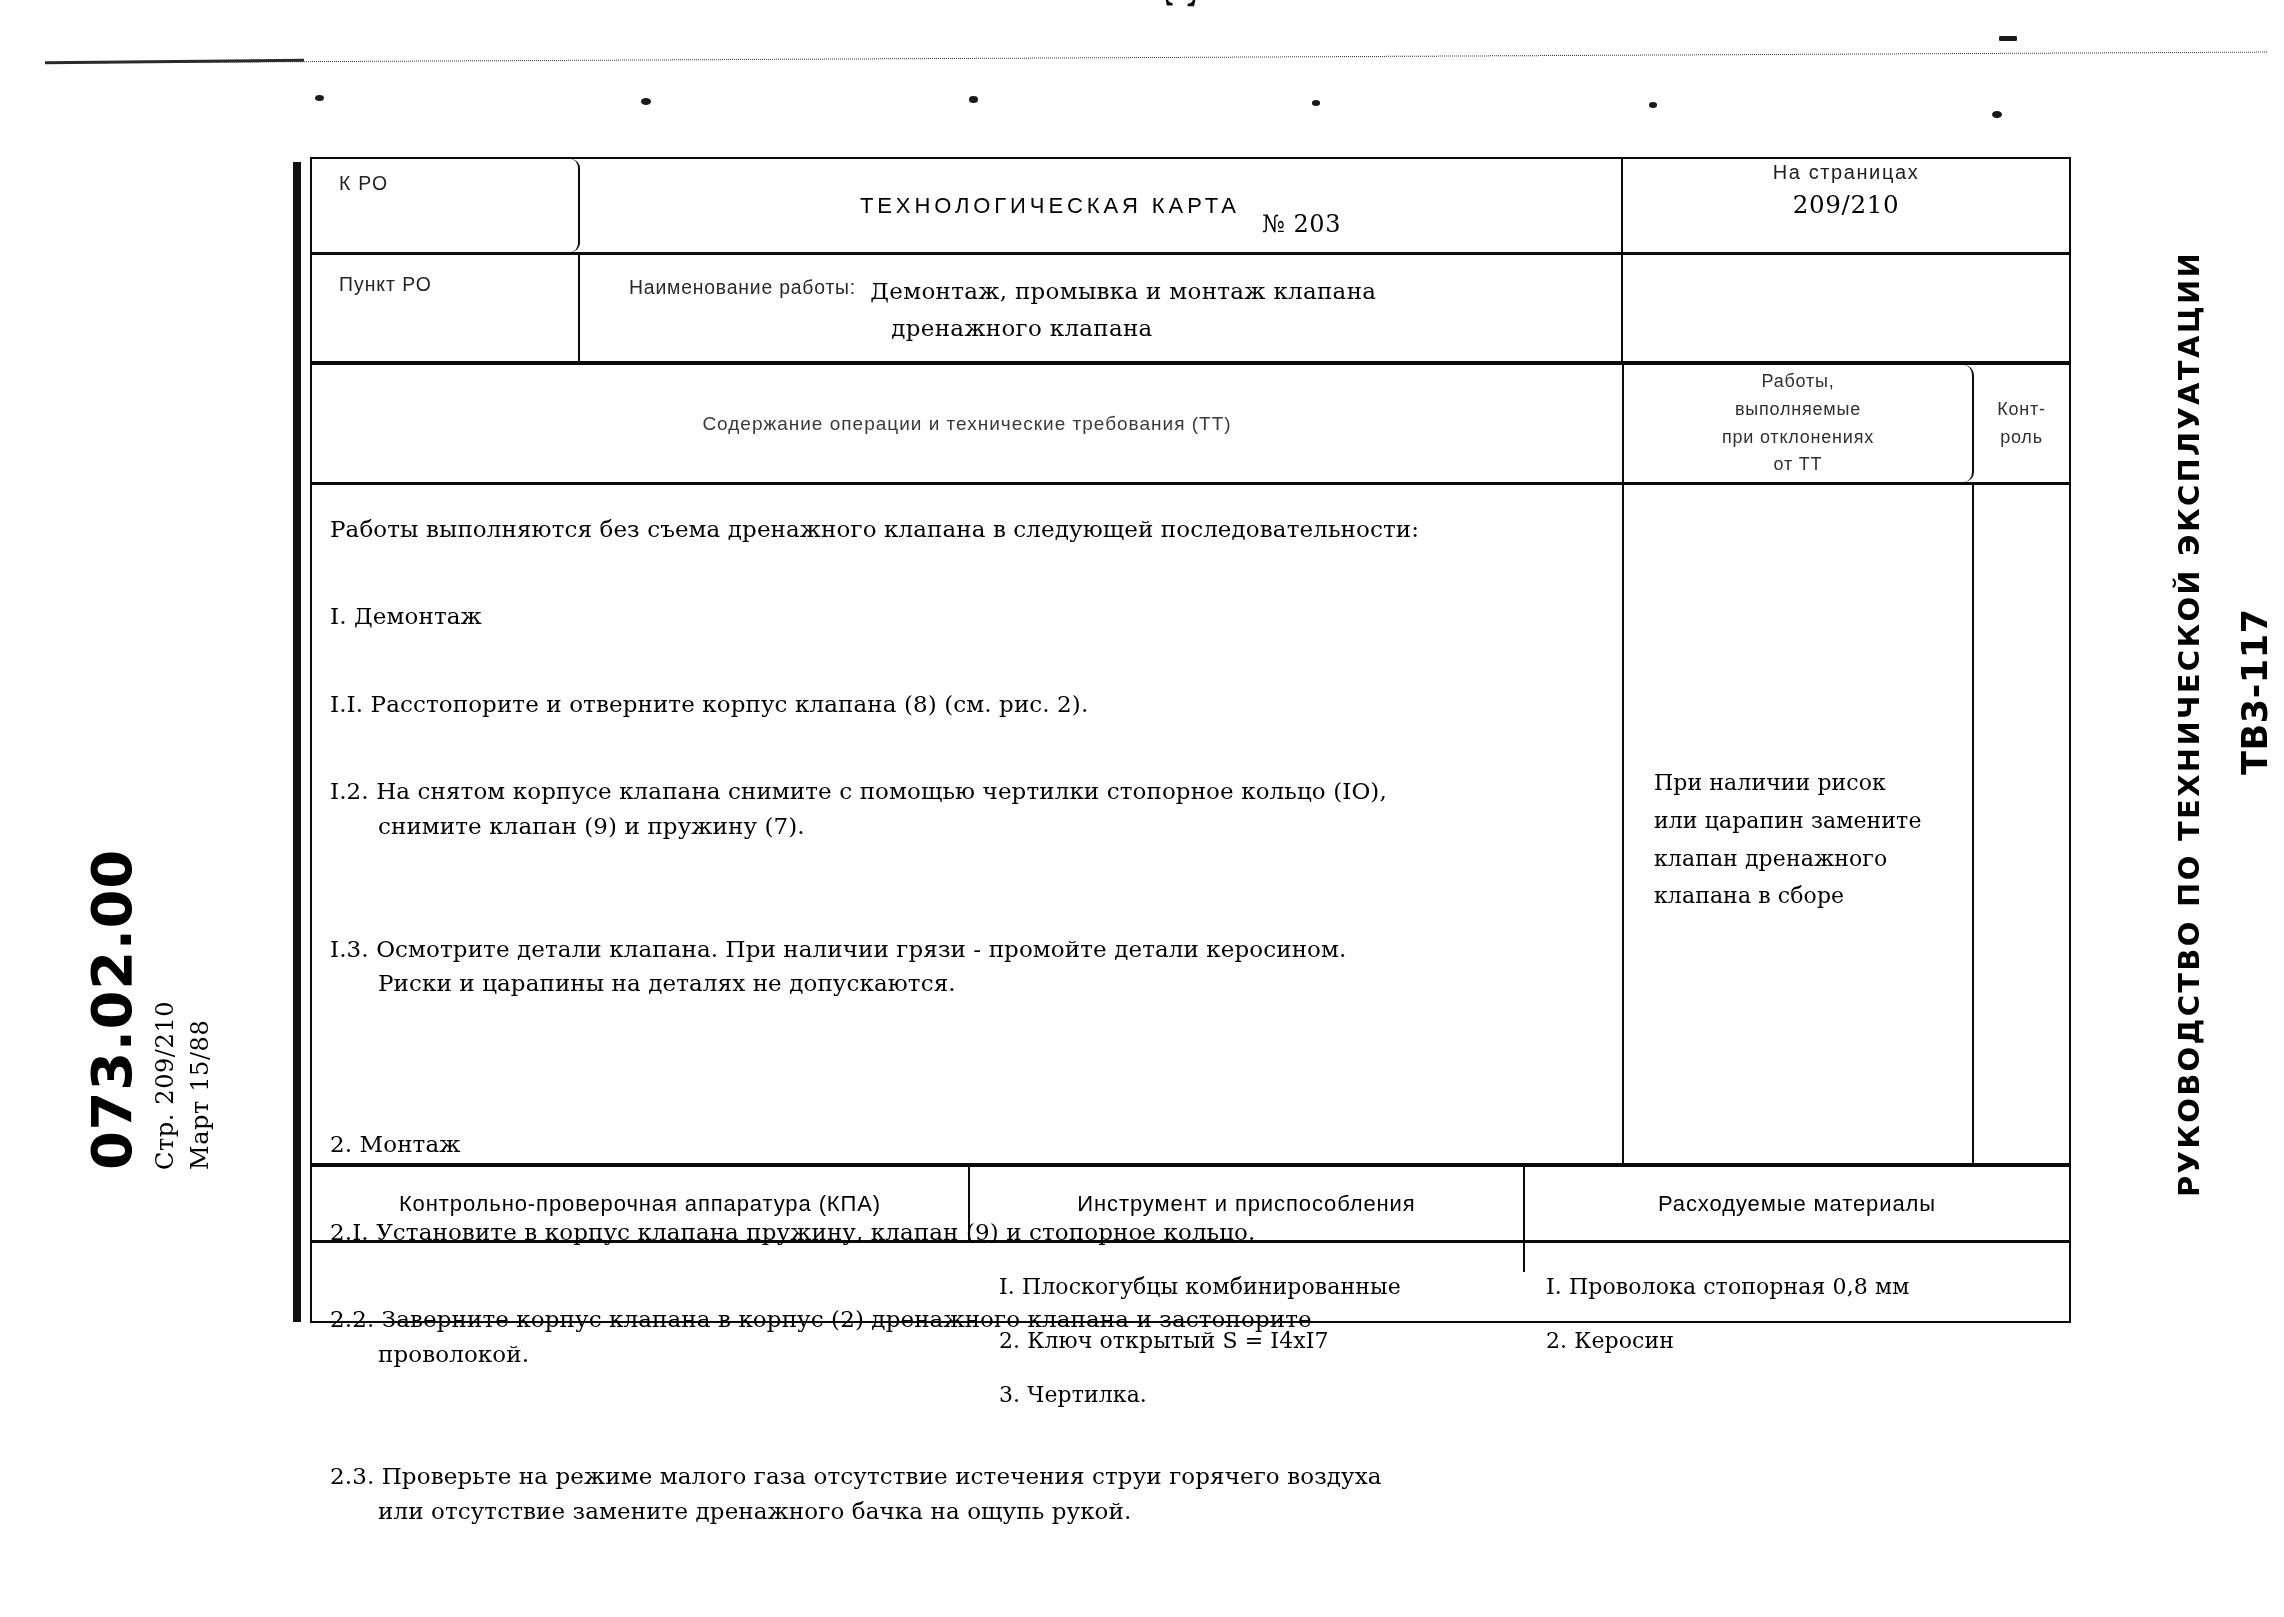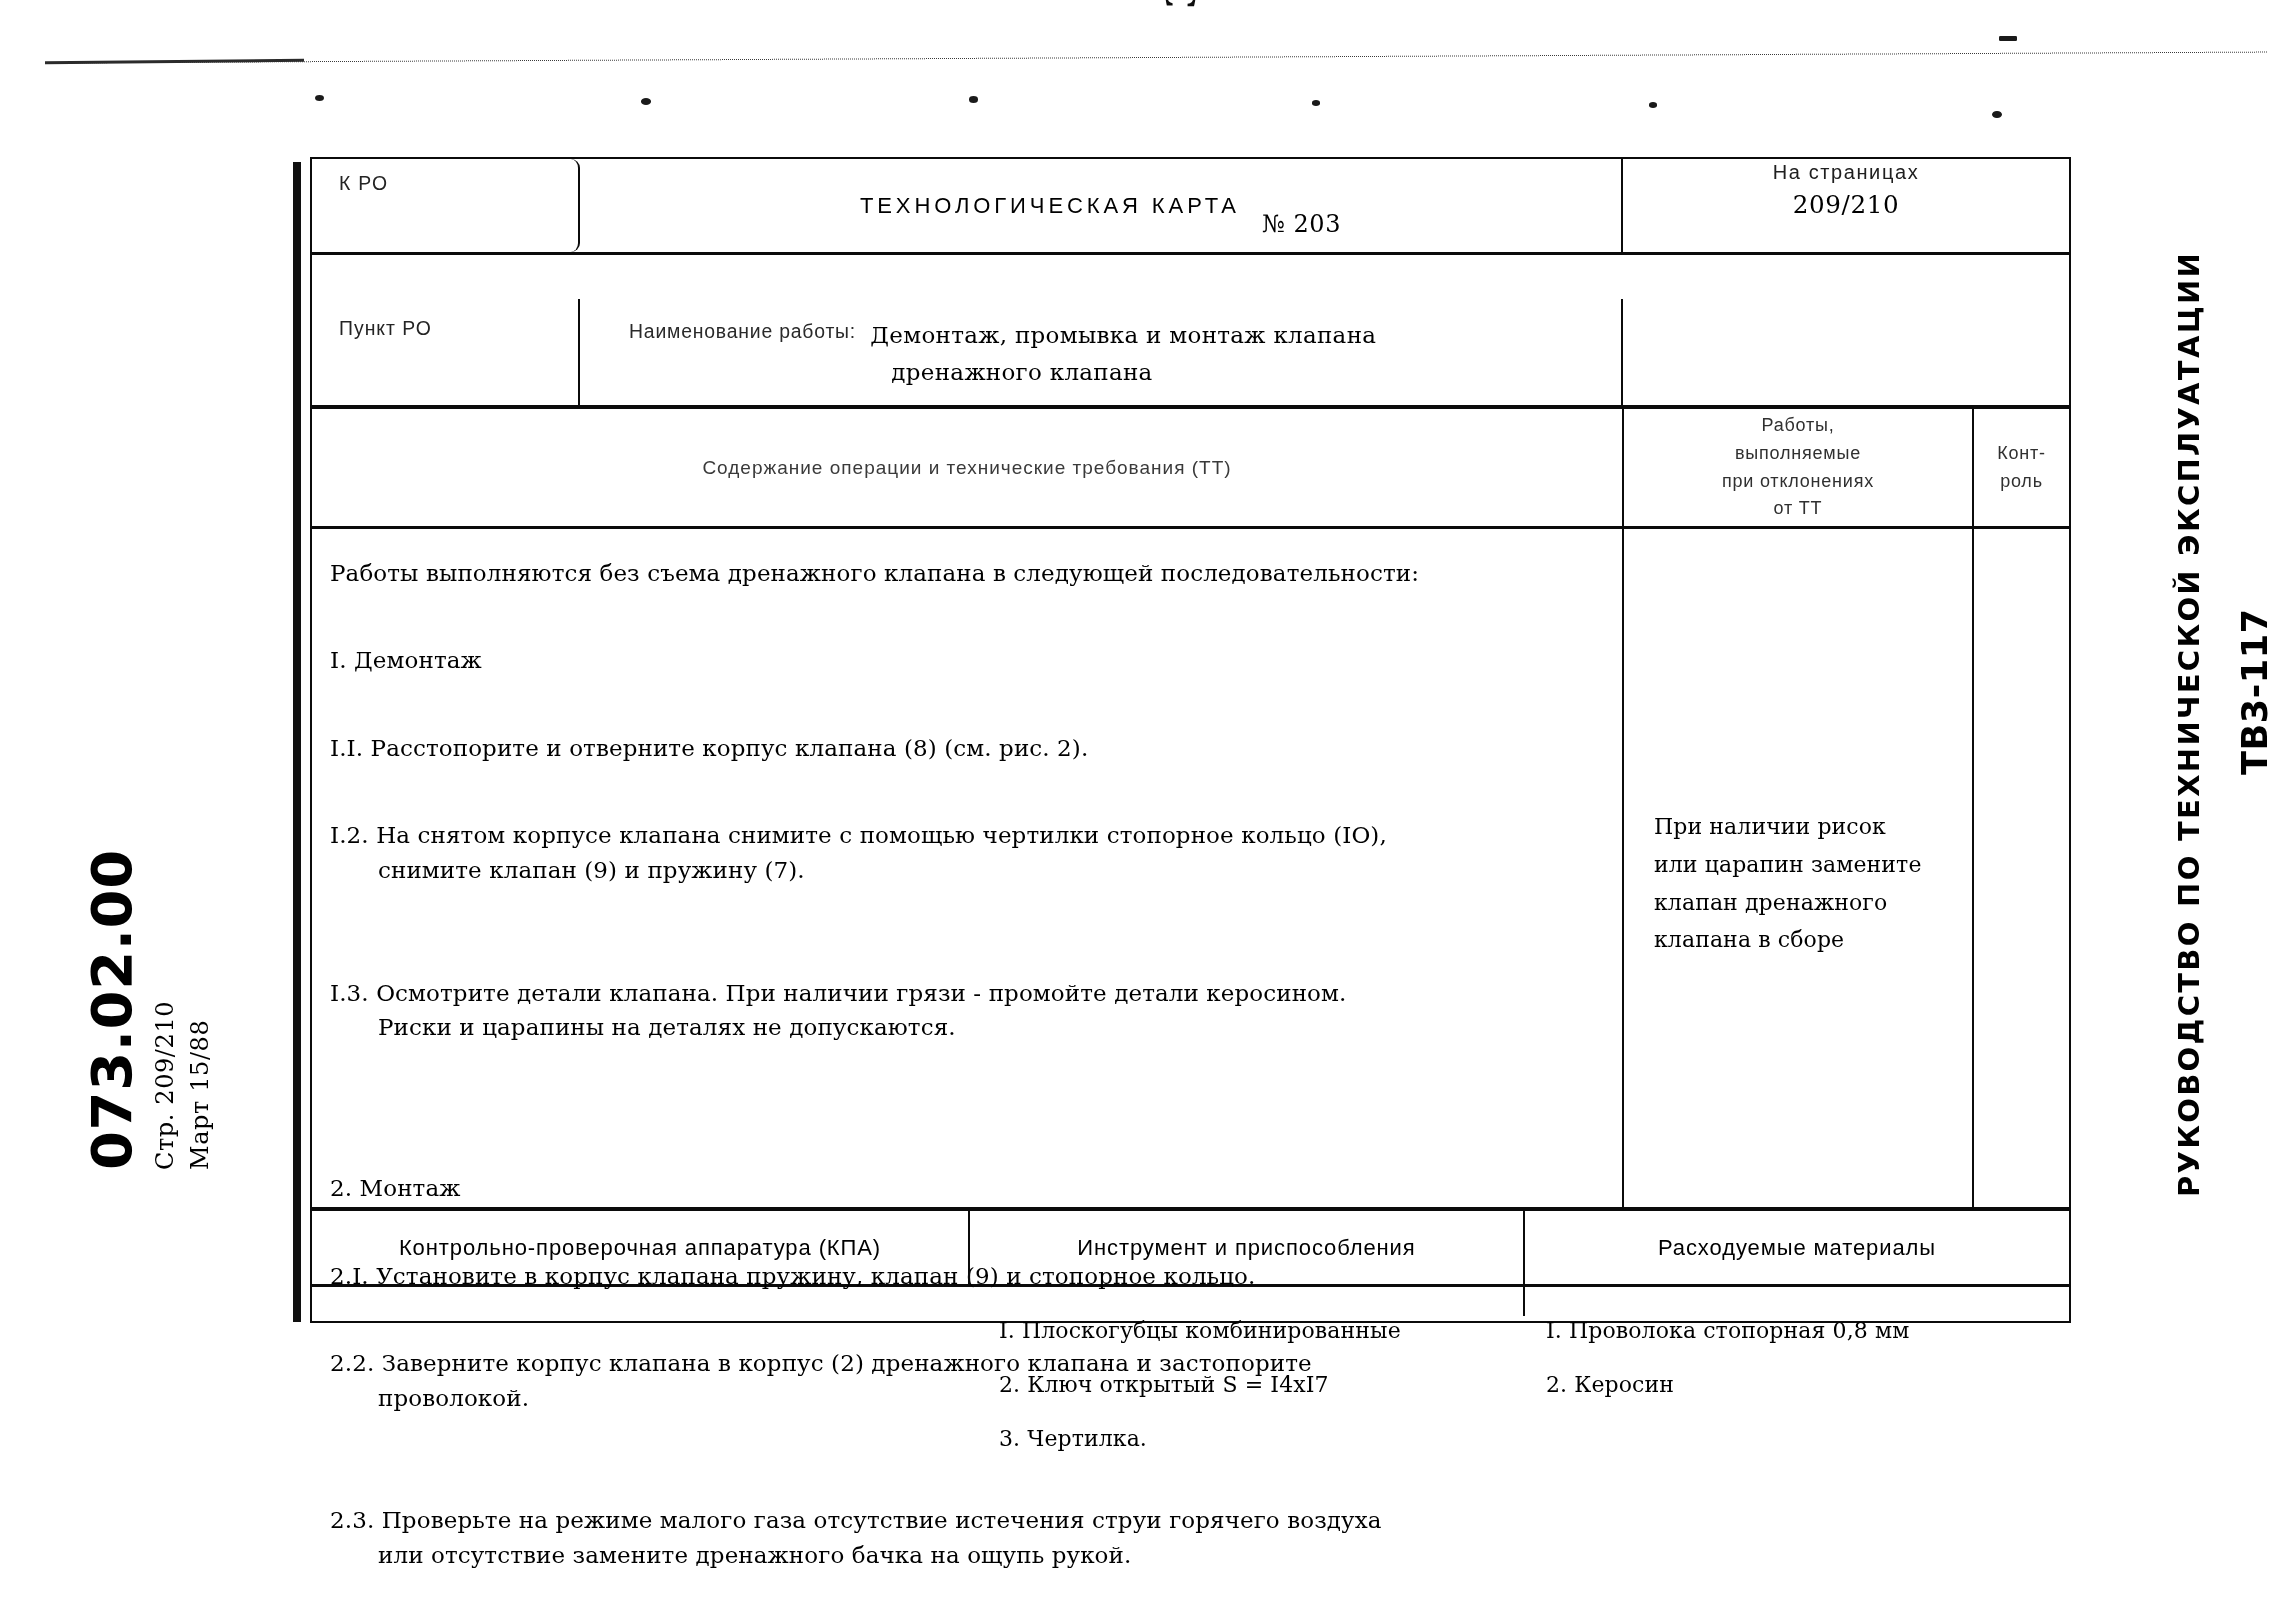--- a/index.html
+++ b/index.html
@@ -187,21 +187,21 @@
     color: #202020;
   }
   .pages-value {
     margin-top: 5.8px;
     font-family: "DejaVu Serif", serif;
     font-size: 24.6px;
     letter-spacing: 0.6px;
   }
 
   
-  .r2 { height: 110px; border-bottom: 4.5px solid #0b0b0b; margin-top: 44px; }
+  .r2 { height: 110px; border-bottom: 4.5px solid #0b0b0b; }
   .c-punkt {
     width: 268px;
     border-right: 2.6px solid #0b0b0b;
     box-sizing: border-box;
     padding: 18px 0 0 27px;
     font-family: "Liberation Sans", sans-serif;
     font-size: 19.4px;
     letter-spacing: 1px;
     color: #242424;
   }
@@ -252,20 +252,21 @@
     display: flex;
     flex-direction: column;
     align-items: center;
     justify-content: center;
     text-align: center;
     font-family: "Liberation Sans", sans-serif;
     font-size: 18px;
     letter-spacing: 0.8px;
     line-height: 1.55;
     color: #303030;
+    border-radius: 10px;
   }
   .hc-ctrl {
     width: 95px;
     box-sizing: border-box;
     display: flex;
     flex-direction: column;
     align-items: center;
     justify-content: center;
     text-align: center;
     font-family: "Liberation Sans", sans-serif;

